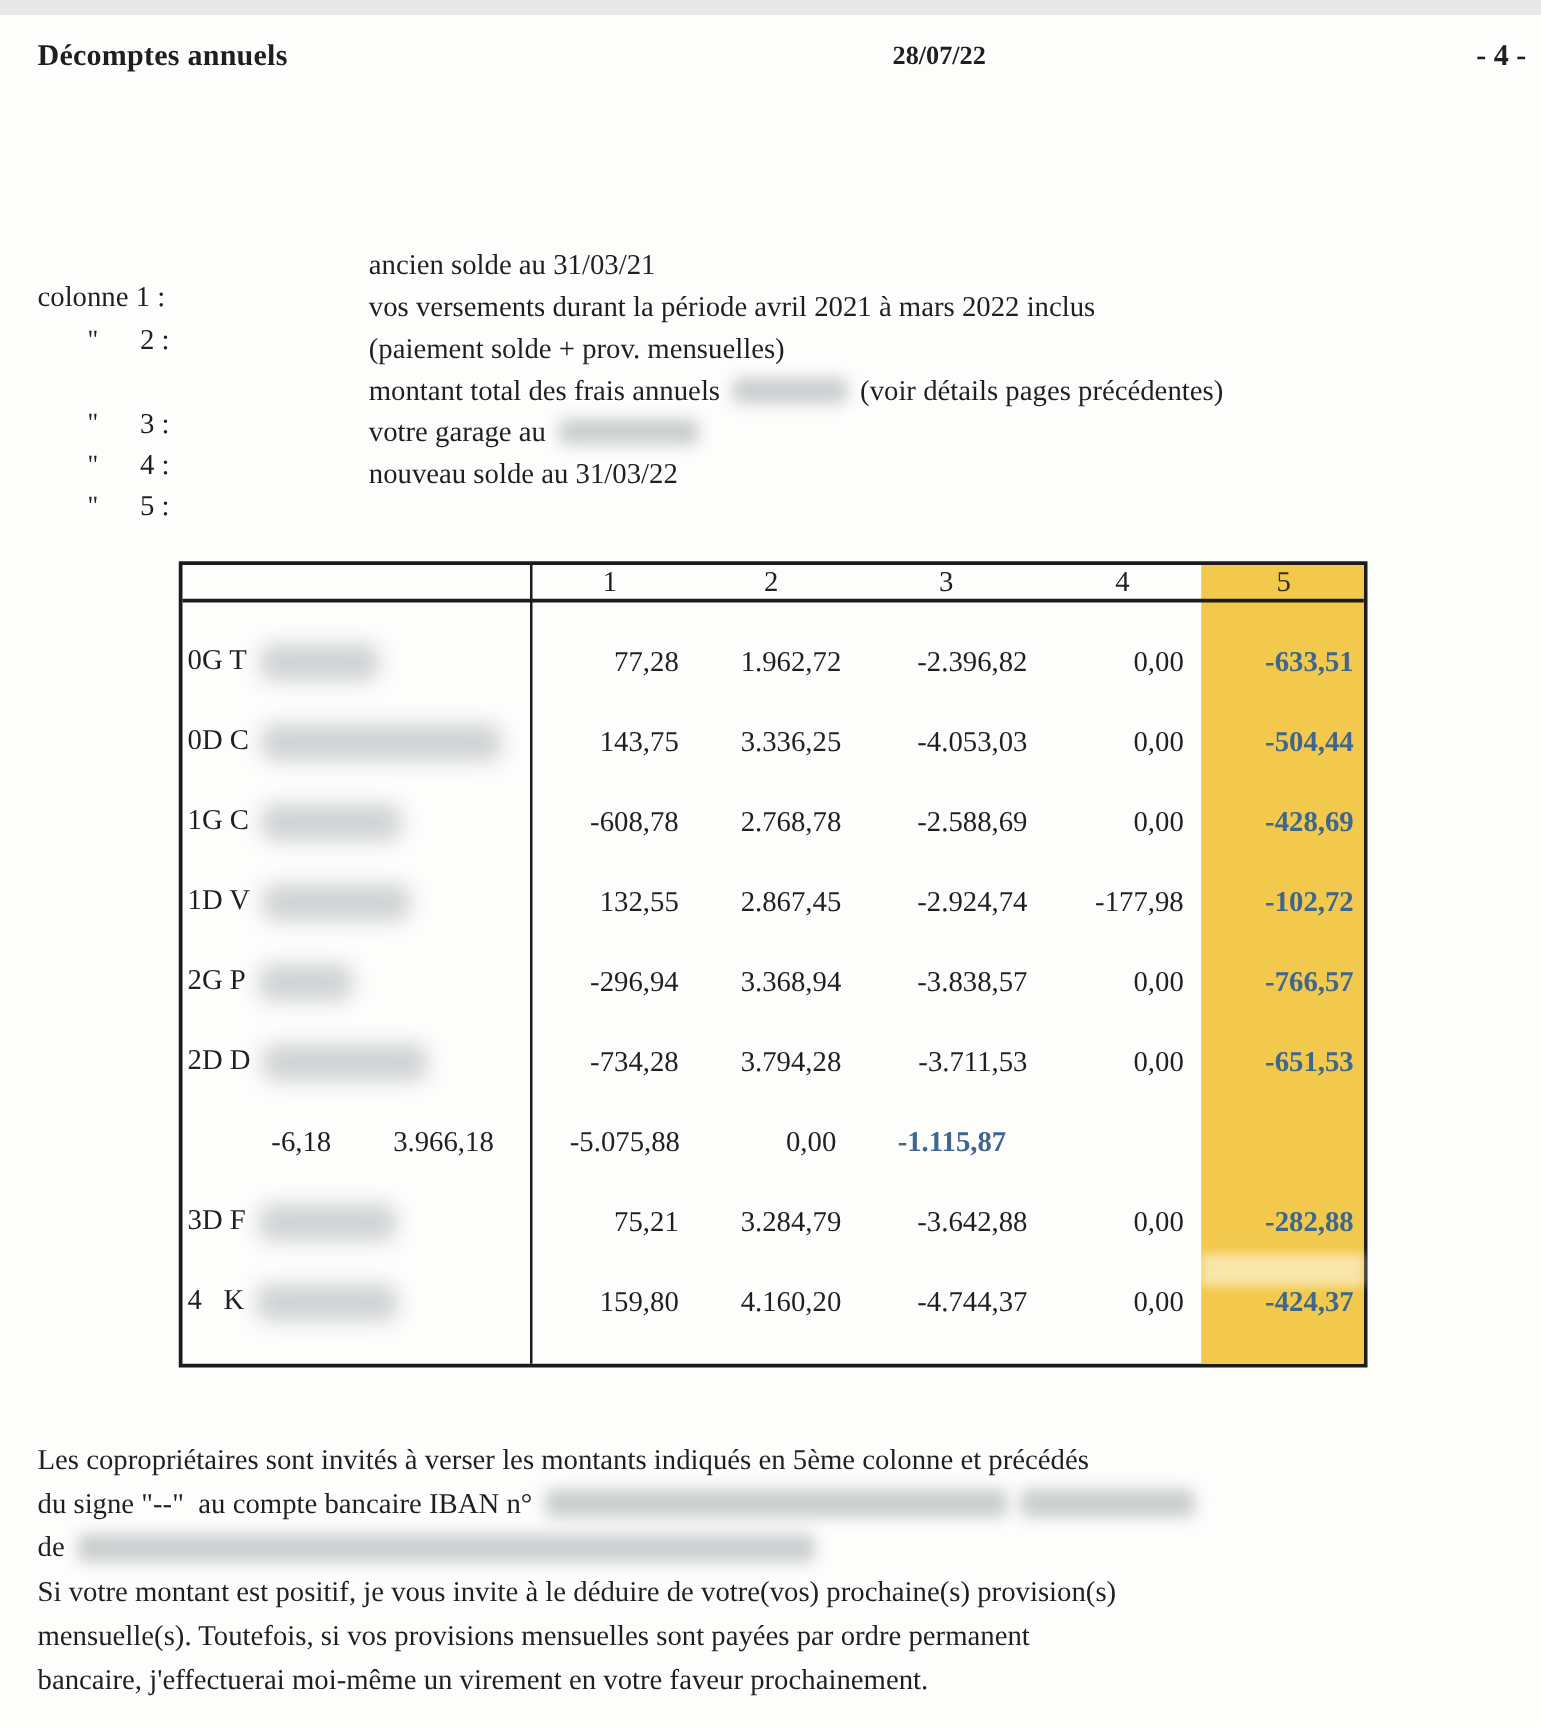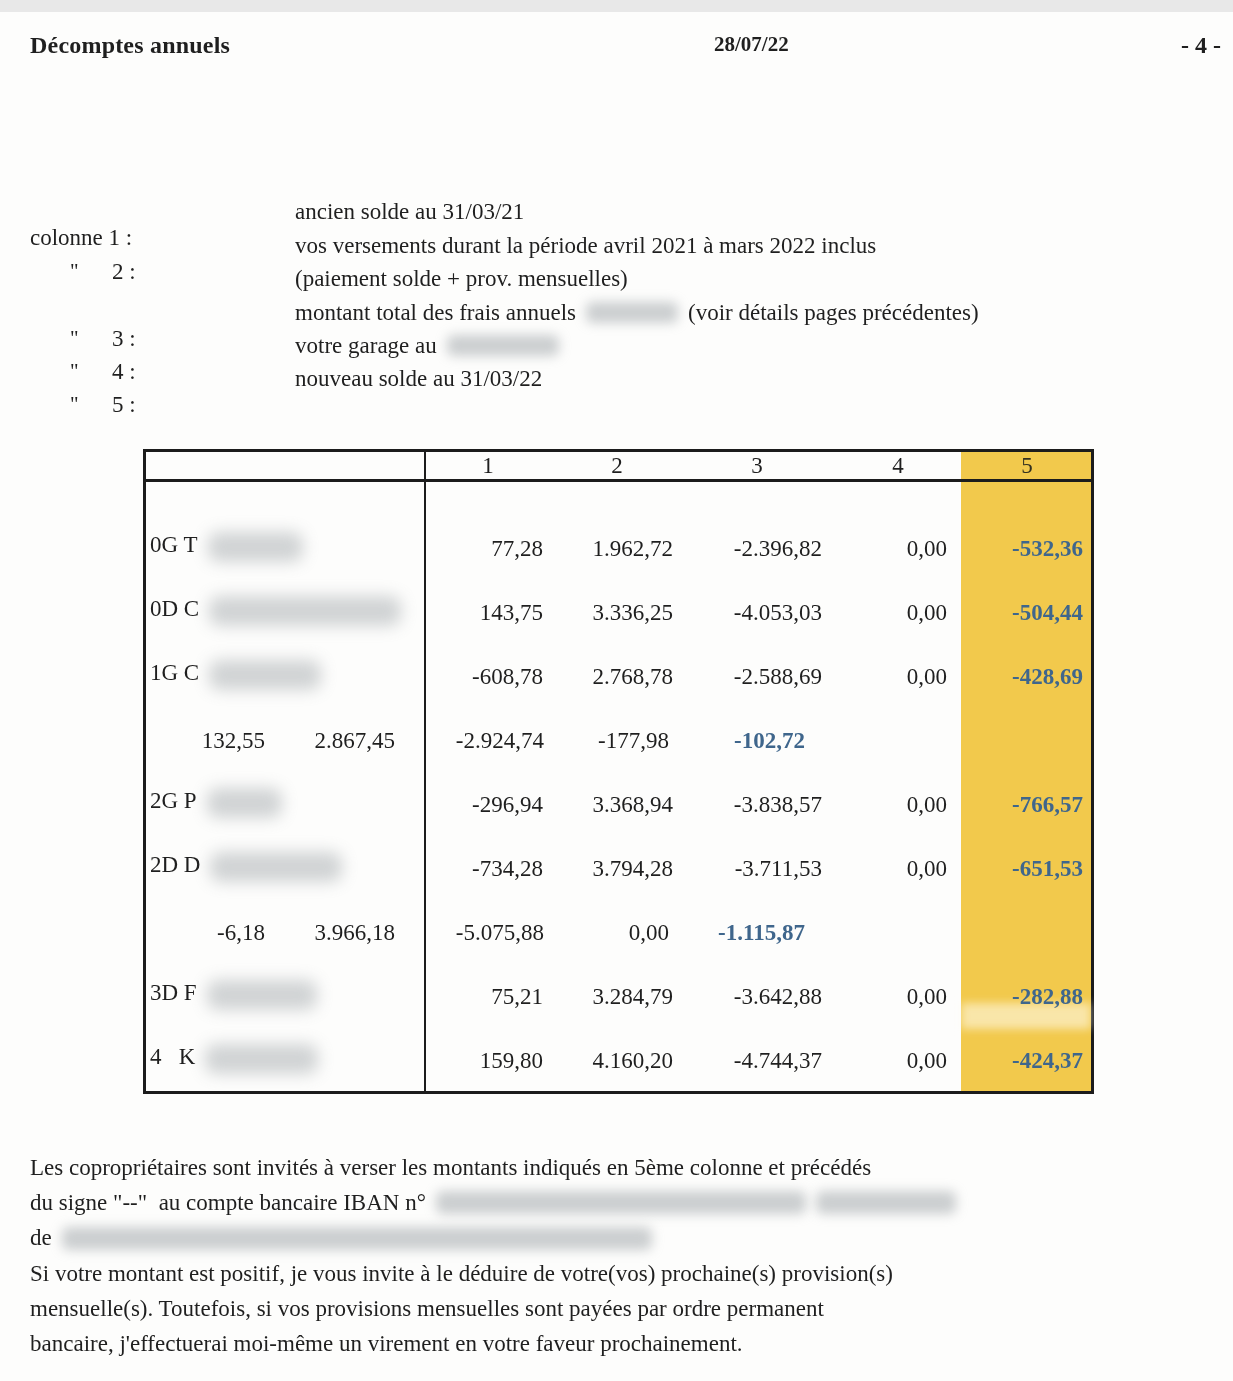--- a/index.html
+++ b/index.html
@@ -57,21 +57,21 @@
   .vdivider { position:absolute; left:278px; top:0; bottom:0; width:2px; background:#1c1c1c; }
   .thead { position:relative; display:flex; height:30px; border-bottom:3px solid #1c1c1c; align-items:center; }
   .thead .spacer { width:278px; flex:0 0 278px; }
   .hc { text-align:center; line-height:28px; }
   .hc1 { width:128px; flex:0 0 128px; }
   .hc2 { width:130px; flex:0 0 130px; }
   .hc3 { width:150px; flex:0 0 150px; }
   .hc4 { width:132px; flex:0 0 132px; }
   .hc5 { width:126px; flex:0 0 126px; color:#33301f; }
   .tbody { position:relative; padding-top:16px; }
-  .trow { display:flex; height:64px; align-items:flex-end; }
+  .trow { display:flex; height:64px; align-items:center; }
   .tcell { overflow:visible; }
   .tcell.name { width:278px; flex:0 0 278px; padding-left:4px; white-space:pre; }
   .tcell.v { text-align:right; }
   .tcell.c1 { width:128px; flex:0 0 128px; padding-right:9px; }
   .tcell.c2 { width:130px; flex:0 0 130px; padding-right:9px; }
   .tcell.c3 { width:150px; flex:0 0 150px; padding-right:10px; }
   .tcell.c4 { width:132px; flex:0 0 132px; padding-right:17px; }
   .tcell.c5 { width:126px; flex:0 0 126px; padding-right:7px; color:var(--balance,#3F668C); font-weight:bold; }
 
   
@@ -147,21 +147,21 @@
     </div>
 
     <div class="tbody">
 
       <div class="trow">
         <div class="tcell name"><span>0G T</span><span class="redact name-redact" style="width:95px"></span></div>
         <div class="tcell v c1">77,28</div>
         <div class="tcell v c2">1.962,72</div>
         <div class="tcell v c3">-2.396,82</div>
         <div class="tcell v c4">0,00</div>
-        <div class="tcell v c5">-532,36</div>
+        <div class="tcell v c5">-633,51</div>
       </div>
 
       <div class="trow">
         <div class="tcell name"><span>0D C</span><span class="redact name-redact" style="width:192px"></span></div>
         <div class="tcell v c1">143,75</div>
         <div class="tcell v c2">3.336,25</div>
         <div class="tcell v c3">-4.053,03</div>
         <div class="tcell v c4">0,00</div>
         <div class="tcell v c5">-504,44</div>
       </div>
@@ -169,20 +169,21 @@
       <div class="trow">
         <div class="tcell name"><span>1G C</span><span class="redact name-redact" style="width:112px"></span></div>
         <div class="tcell v c1">-608,78</div>
         <div class="tcell v c2">2.768,78</div>
         <div class="tcell v c3">-2.588,69</div>
         <div class="tcell v c4">0,00</div>
         <div class="tcell v c5">-428,69</div>
       </div>
 
       <div class="trow">
+        <div class="tcell name"><span>1D V</span><span class="redact name-redact" style="width:118px"></span></div>
         <div class="tcell v c1">132,55</div>
         <div class="tcell v c2">2.867,45</div>
         <div class="tcell v c3">-2.924,74</div>
         <div class="tcell v c4">-177,98</div>
         <div class="tcell v c5">-102,72</div>
       </div>
 
       <div class="trow">
         <div class="tcell name"><span>2G P</span><span class="redact name-redact" style="width:75px"></span></div>
         <div class="tcell v c1">-296,94</div>

